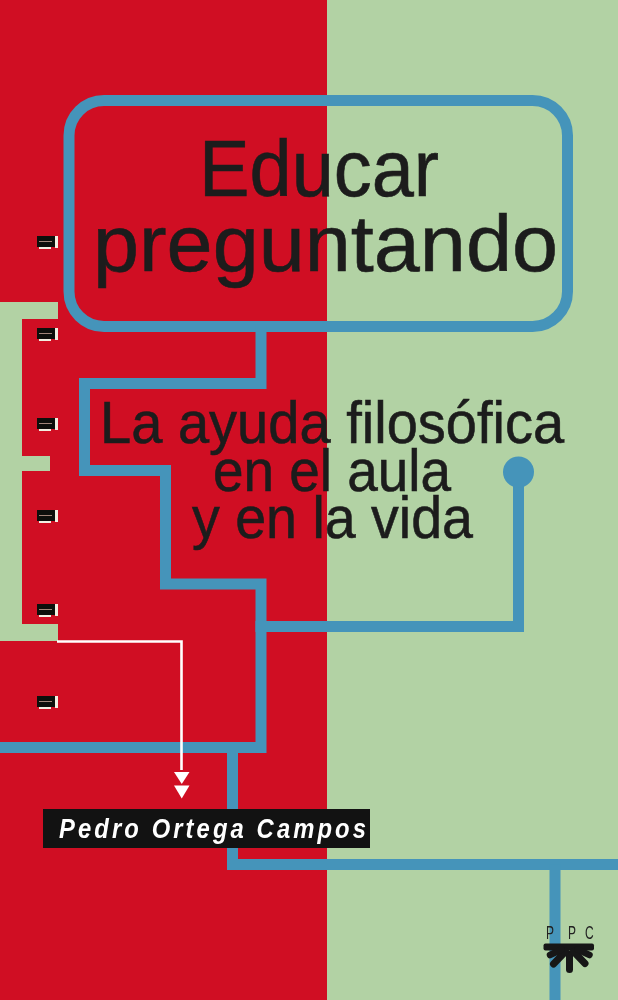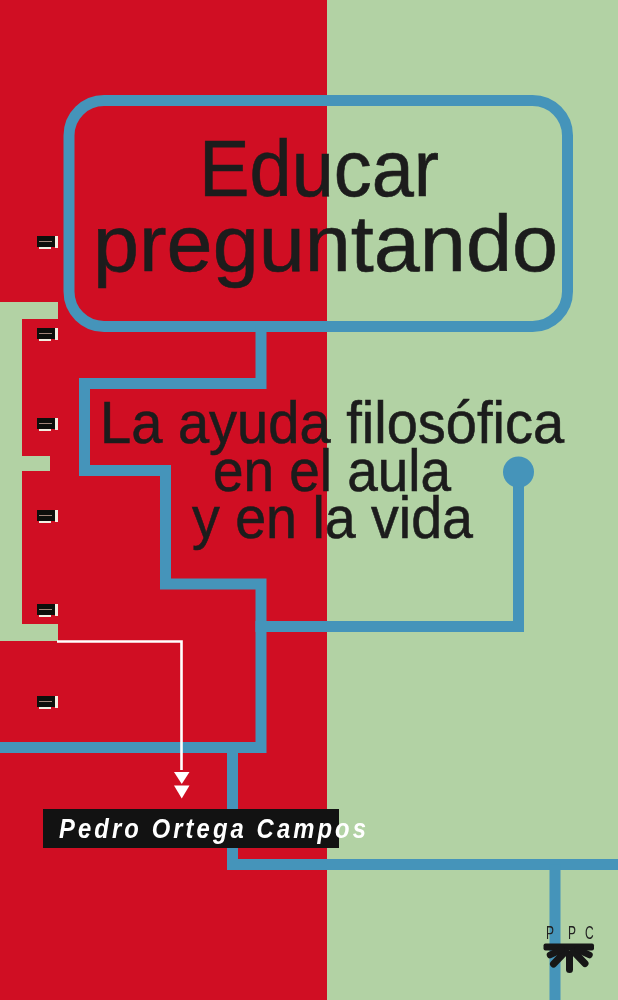--- a/index.html
+++ b/index.html
@@ -96,21 +96,21 @@
   <div class="tl" style="left:191.5px;top:488.4px;font-size:60px;transform:scaleX(0.9258)">y en la vida</div>
 
   <svg class="abs" style="left:0;top:0" width="618" height="1000" viewBox="0 0 618 1000">
     <path d="M57 641.5 L181.5 641.5 L181.5 770" fill="none" stroke="#ffffff" stroke-width="2.6"></path>
 
     <polygon points="174,772 189.5,772 181.75,784" fill="#ffffff"></polygon>
 
     <polygon points="174,785.5 189.5,785.5 181.75,798.5" fill="#ffffff"></polygon>
   </svg>
 
-  <div class="abs" style="left:43px;top:809px;width:296px;height:39px;background:#121212">
+  <div class="abs" style="left:43px;top:809px;width:327px;height:39px;background:#121212">
 
     <span style="position:absolute;left:16px;top:6.5px;white-space:nowrap;color:#fff;font-weight:bold;font-style:italic;font-size:27px;line-height:1;letter-spacing:3.5px;transform:scaleX(0.882);transform-origin:0 0">Pedro Ortega Campos</span>
   </div>
 
   <svg class="abs" style="left:530px;top:920px" width="88" height="80" viewBox="530 920 88 80">
 
     <text x="546" y="939" font-size="19" fill="#222" font-family="Liberation Sans" transform="translate(546,939) scale(0.63,1) translate(-546,-939)">P</text>
 
     <text x="568" y="939" font-size="19" fill="#222" font-family="Liberation Sans" transform="translate(568,939) scale(0.63,1) translate(-568,-939)">P</text>
 

